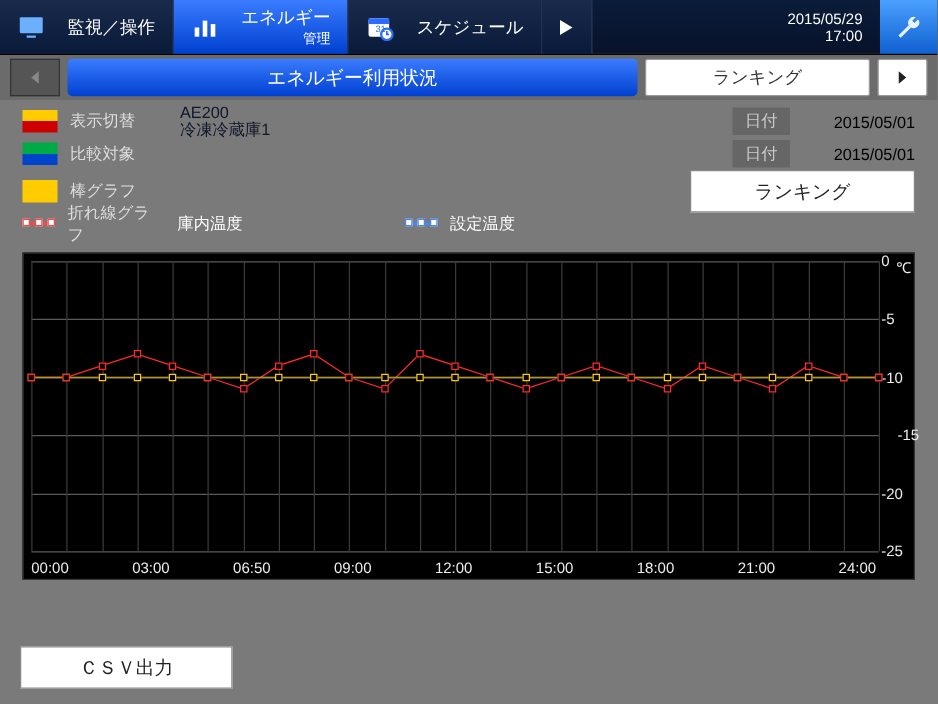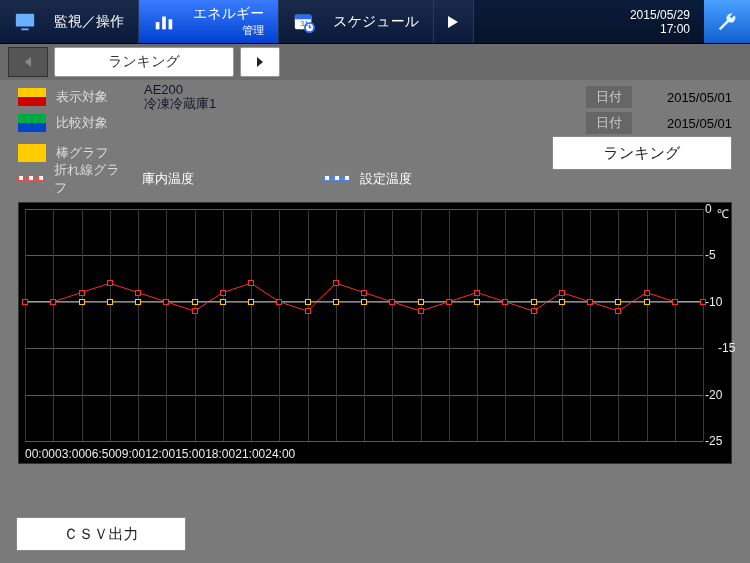--- a/index.html
+++ b/index.html
@@ -103,21 +103,21 @@
     position:relative;
     margin: 2px 18px 0;
     height: 262px;
     background:#000;
     border:1px solid #333;
   }
   .plot { position:absolute; left:6px; right:30px; top:6px; bottom:24px; }
   .gridline { position:absolute; left:0; right:0; height:1px; background:#5a5a5a; }
   .ytick { position:absolute; right:-28px; font-size:12px; color:#eee; transform:translateY(-50%); width:26px; text-align:left;}
   .yunit { position:absolute; right:2px; top:2px; font-size:12px; color:#eee;}
-  .xlabels { position:absolute; left:6px; right:30px; bottom:2px; display:flex; justify-content:flex-start; font-size:12px; color:#eee;}
+  .xlabels { position:absolute; left:6px; right:30px; bottom:2px; display:flex; justify-content:space-between; font-size:12px; color:#eee;}
 
   
   .pt { position:absolute; width:6px; height:6px; border:1px solid; transform:translate(-50%,-50%);}
   .pt.y { border-color:#ffcc00; background:#000;}
   .pt.r { border-color:#ff2a2a; background:#000;}
 
   
   .csvbtn {
     position:absolute; left:16px; bottom:12px;
     width: 170px; height: 34px;
@@ -179,34 +179,37 @@
       </svg>
   </div>
 </div>
 
 <div class="subnav">
   <div class="arrow-dim">
     <svg width="12" height="12" viewBox="0 0 12 12">
         <polygon points="9,1 3,6 9,11" fill="#888"></polygon>
       </svg>
   </div>
+  <div class="pill">
+    <span>エネルギー利用状況</span>
+  </div>
   <div class="rankbtn">
     <span>ランキング</span>
   </div>
   <div class="arrowbtn">
     <svg width="12" height="12" viewBox="0 0 12 12">
         <polygon points="3,1 9,6 3,11" fill="#222"></polygon>
       </svg>
   </div>
 </div>
 
 <div class="filters">
   <div class="frow">
     <span class="swatch yellow-red"></span>
-    <span class="label">表示対象</span>
+    <span class="label">表示切替</span>
     <span class="value">
       <span>AE200</span><br>
       <span>冷凍冷蔵庫1</span>
     </span>
     <span class="spacer"></span>
     <span class="datekey">日付</span>
     <span class="dateval">2015/05/01</span>
   </div>
   <div class="frow">
     <span class="swatch green-blue"></span>

